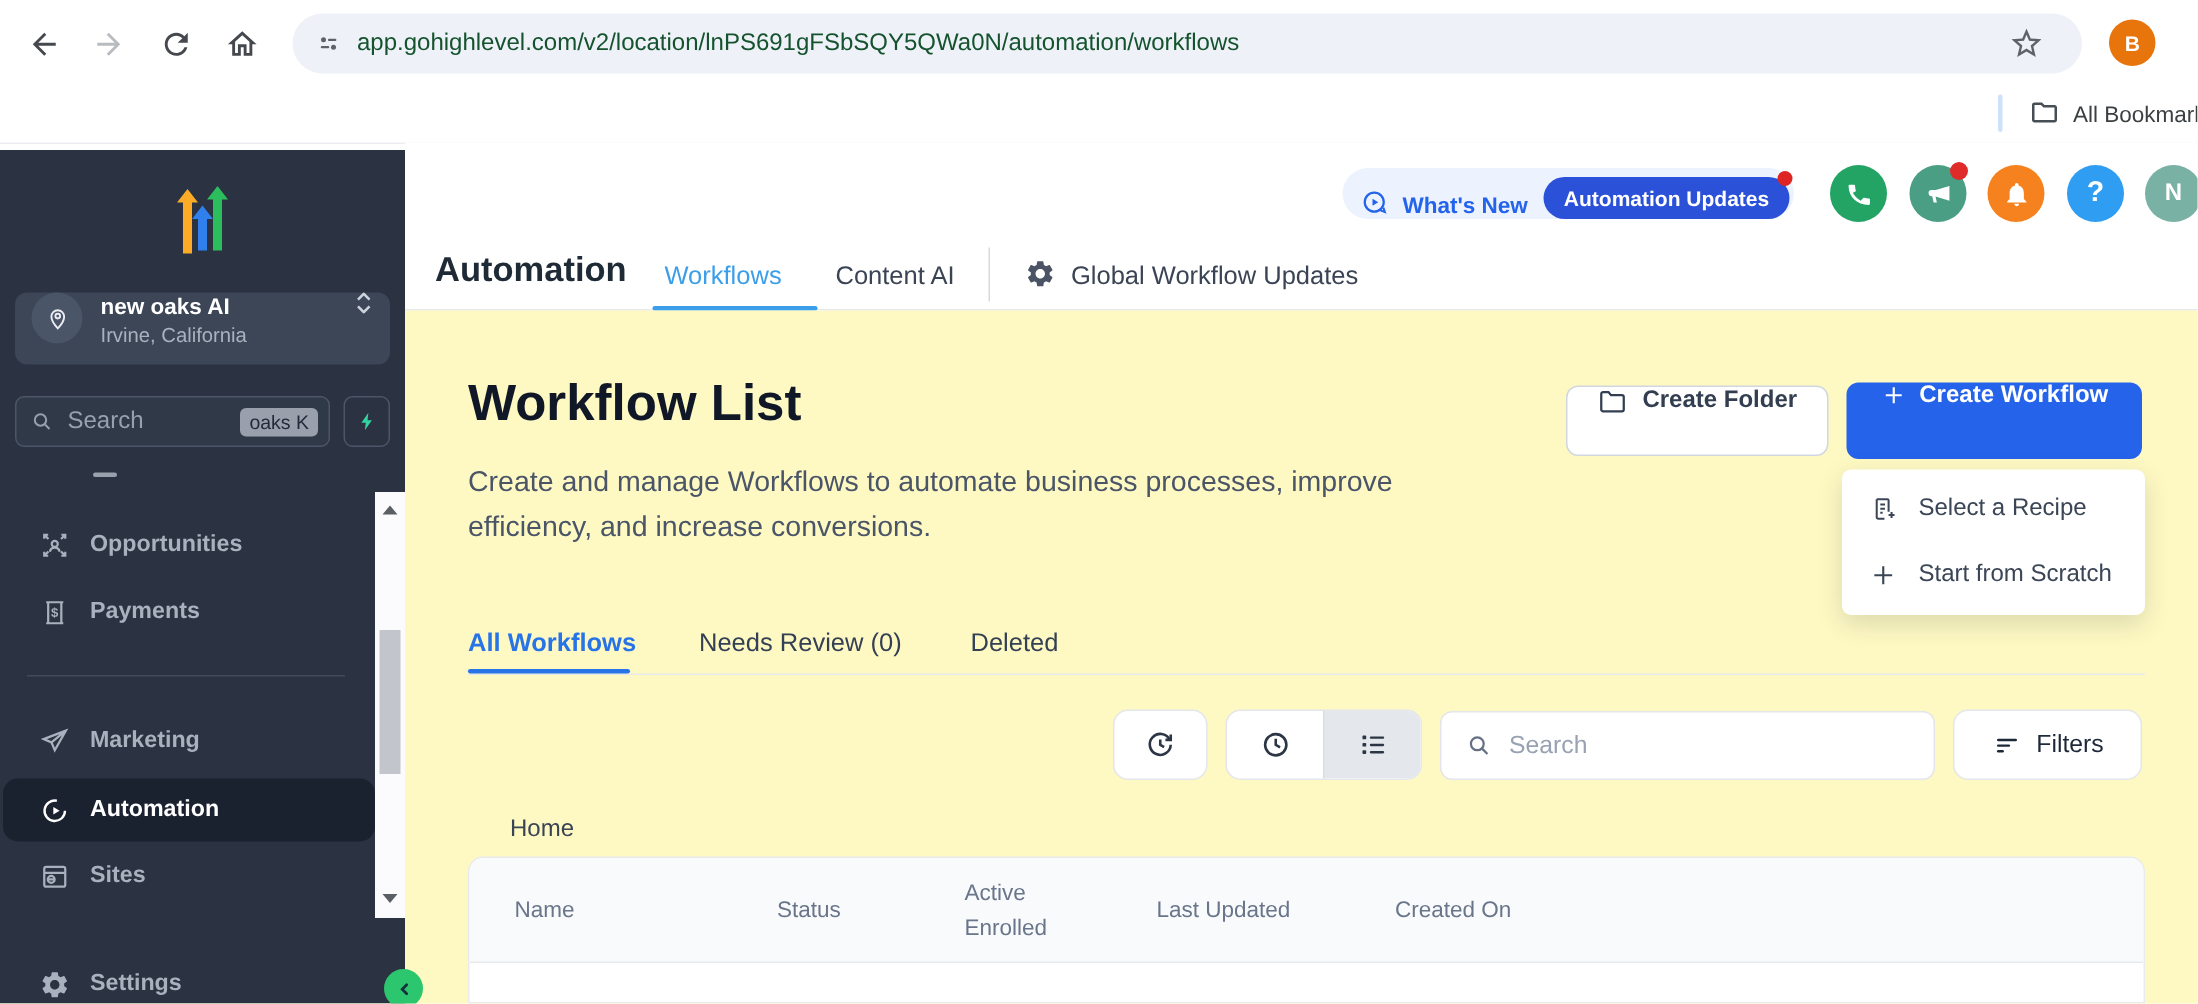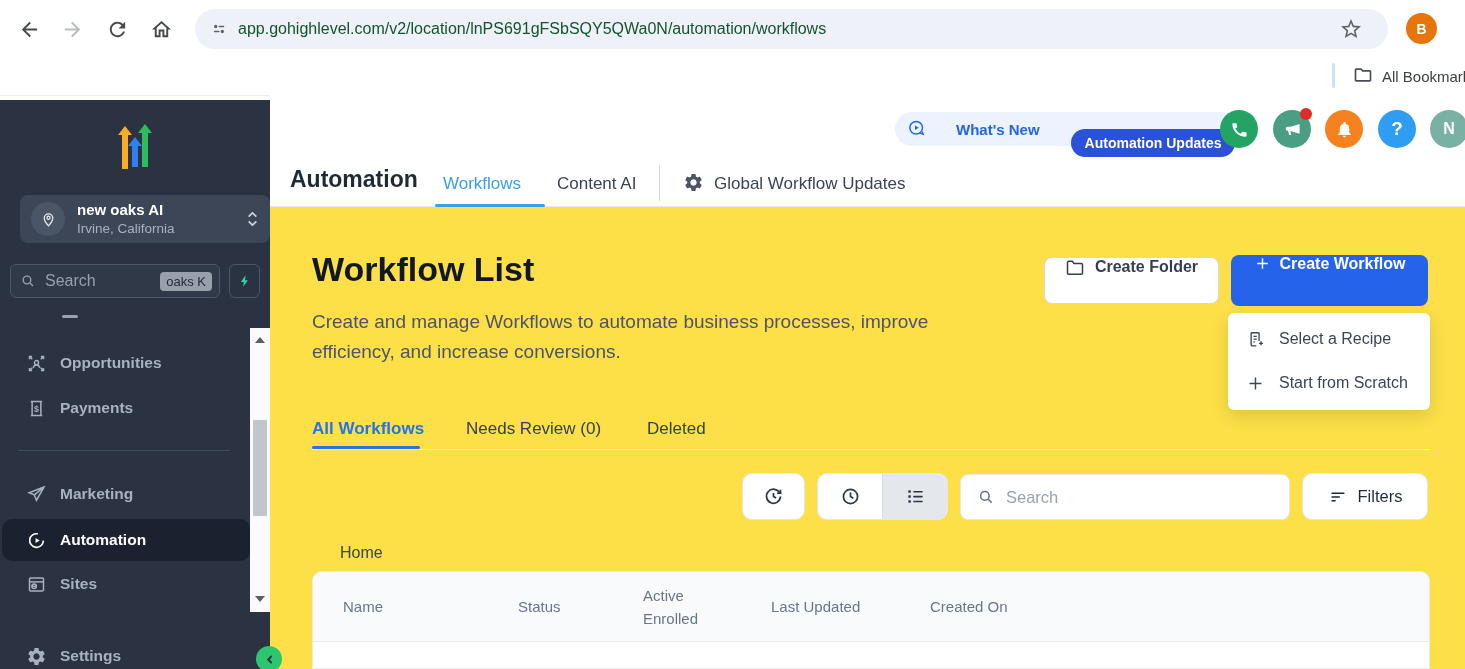--- a/index.html
+++ b/index.html
@@ -18,21 +18,21 @@
   .star-ic{position:absolute;right:25px;top:8px;width:24px;height:24px;color:#5f6368;}
   .avatar-b{position:absolute;left:1406px;top:13px;width:31px;height:31px;border-radius:50%;background:#e8740c;color:#fff;
     font-size:14px;font-weight:700;display:flex;align-items:center;justify-content:center;}
   .bm-sep{position:absolute;left:1332px;top:63px;width:3px;height:25px;background:#cfe0fb;border-radius:2px;}
   .bm-folder{position:absolute;left:1353px;top:65px;width:20px;height:20px;color:#474e56;}
   .bm-label{position:absolute;left:1382px;top:68px;font-size:15px;color:#3c4043;white-space:nowrap;width:83px;overflow:hidden;}
 
   
   #sidebar{position:absolute;left:0;top:100px;width:270px;height:569px;background:#2b3342;overflow:hidden;}
   .logo{position:absolute;left:110px;top:21px;}
-  .loc-card{position:absolute;left:20px;top:95px;width:250px;height:48px;background:#3c4656;border-radius:8px;display:flex;align-items:center;}
+  .loc-card{position:absolute;left:10px;top:95px;width:250px;height:48px;background:#3c4656;border-radius:8px;display:flex;align-items:flex-start;}
   .loc-pin{width:34px;height:34px;border-radius:50%;background:#4b5568;margin-left:11px;display:flex;align-items:center;justify-content:center;color:#e9ecf1;flex:0 0 auto;}
   .loc-texts{margin-left:12px;line-height:1.3;}
   .loc-name{font-size:15px;font-weight:700;color:#fff;}
   .loc-city{font-size:13.5px;color:#a9b1be;}
   .loc-chevrons{margin-left:auto;margin-right:12px;color:#ccd2db;display:flex;flex-direction:column;gap:2px;align-items:center;}
   .sb-search{position:absolute;left:10px;top:164px;width:210px;height:34px;border:1px solid #4d5668;border-radius:6px;background:#303948;display:flex;align-items:center;box-sizing:border-box;}
   .sb-search .mag{margin-left:9px;width:16px;height:16px;color:#97a0ad;flex:0 0 auto;}
   .sb-input{background:transparent;border:0;outline:0;color:#e5e9ef;font-size:16px;margin-left:7px;width:100px;font-family:"Liberation Sans",sans-serif;}
   .sb-input::placeholder{color:#97a0ad;}
   .sb-kbd{margin-left:auto;margin-right:7px;background:#99a0ac;color:#222b3a;font-size:13px;border-radius:4px;padding:2px 6px;white-space:nowrap;}
@@ -47,37 +47,37 @@
   .sb-scroll{position:absolute;left:250px;top:228px;width:20px;height:284px;background:#fbfbfd;}
   .tri{position:absolute;left:255px;width:0;height:0;border-left:5px solid transparent;border-right:5px solid transparent;}
   .tri-up{top:237px;border-bottom:6px solid #5a5f66;}
   .tri-dn{top:496px;border-top:6px solid #5a5f66;}
   .sb-thumb{position:absolute;left:253px;top:320px;width:14px;height:96px;background:#c2c6cc;}
   .collapse-btn{position:absolute;left:256px;top:646px;width:26px;height:26px;border-radius:50%;background:#2bc66d;
     display:flex;align-items:center;justify-content:center;color:#17303f;z-index:5;}
 
   
   #topband{position:absolute;left:270px;top:95px;width:1195px;height:112px;background:#fff;border-bottom:1px solid #e6e8ec;box-sizing:border-box;}
-  .wn-pill{position:absolute;left:625px;top:17px;height:34px;border-radius:17px;background:#edf3fe;display:flex;align-items:center;padding:0 3px 0 12px;gap:21px;}
+  .wn-pill{position:absolute;left:625px;top:17px;height:34px;border-radius:17px;background:#edf3fe;display:flex;align-items:flex-end;padding:0 3px 0 12px;}
   .wn-ic{width:20px;height:20px;color:#2463eb;flex:0 0 auto;}
   .wn-label{margin-left:8px;font-size:15px;font-weight:700;color:#2463eb;white-space:nowrap;}
   .au-pill{margin-left:10px;height:28px;border-radius:14px;background:#2b51d8;color:#fff;font-size:14px;font-weight:700;
     display:flex;align-items:center;padding:0 14px;position:relative;white-space:nowrap;margin-top:28px;}
   .au-dot{position:absolute;right:-2px;top:-4px;width:10px;height:10px;border-radius:50%;background:#df2424;}
   .circle-btn{position:absolute;top:15px;width:38px;height:38px;border-radius:50%;color:#fff;display:flex;align-items:center;justify-content:center;font-weight:700;}
   .mega-dot{position:absolute;right:-1px;top:-2px;width:12px;height:12px;border-radius:50%;background:#e02b2b;}
   .hdr-title{position:absolute;left:20px;top:71px;font-size:23px;font-weight:700;color:#1f2a37;}
   .hdr-tab{position:absolute;top:79px;font-size:17px;font-weight:500;color:#3a4454;cursor:default;}
   .hdr-tab.active{color:#3b9ee8;}
   .wf-underline{position:absolute;left:165px;top:109px;width:110px;height:3px;background:#3b9ee8;border-radius:2px;}
   .hdr-vdiv{position:absolute;left:389px;top:70px;width:1px;height:36px;background:#d6dae0;}
   .hdr-gear{position:absolute;left:413px;top:77px;width:21px;height:21px;color:#4a5464;}
 
   
-  #mainbody{position:absolute;left:270px;top:207px;width:1195px;height:462px;background:#fde047;}
+  #mainbody{position:absolute;left:270px;top:207px;width:1195px;height:462px;background:#fef9c3;}
   .h1{position:absolute;left:42px;top:43px;font-size:34px;font-weight:700;color:#101828;}
   .desc{position:absolute;left:42px;top:100px;width:700px;font-size:19px;line-height:30px;color:#4a5568;}
   .btn{box-sizing:border-box;display:flex;align-items:flex-start;justify-content:center;border-radius:8px;cursor:pointer;}
   .btn-folder{position:absolute;left:774px;top:50px;width:175px;height:47px;background:#fff;border:1px solid #d2d7df;gap:10px;
     font-size:16px;font-weight:600;color:#333f51;}
   .btn-workflow{position:absolute;left:961px;top:48px;width:197px;height:51px;background:#2563eb;gap:9px;font-size:16px;font-weight:600;color:#fff;}
   .dropdown{position:absolute;left:958px;top:106px;width:202px;height:97px;background:#fff;border-radius:6px;
     box-shadow:0 6px 18px rgba(16,24,40,.14);z-index:4;padding-top:4px;box-sizing:border-box;}
   .dd-item{height:44px;display:flex;align-items:center;padding-left:18px;font-size:16px;color:#3a4555;gap:14px;}
   .dd-ic{width:19px;height:19px;color:#3a4555;flex:0 0 auto;}

